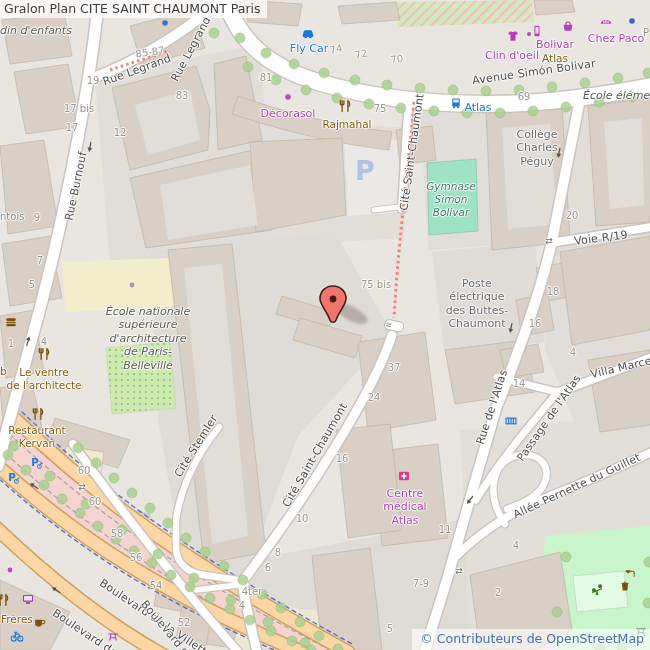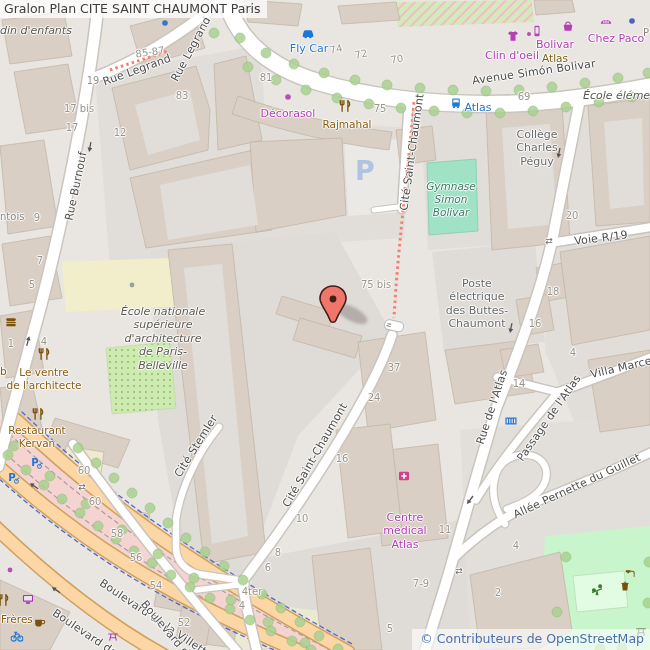--- a/index.html
+++ b/index.html
@@ -321,21 +321,21 @@
         <div>Gymnase</div>
         <div>Simon</div>
         <div>Bolivar</div>
       </div>
       <div class="lbl place inst" style="left: 477px; top: 304px;">
         <div>Poste</div>
         <div>électrique</div>
         <div>des Buttes-</div>
         <div>Chaumont</div>
       </div>
-      <div class="lbl place edu" style="left: 163px; top: 339px;">
+      <div class="lbl place edu" style="left: 148px; top: 339px;">
         <div>École nationale</div>
         <div>supérieure</div>
         <div>d'architecture</div>
         <div>de Paris-</div>
         <div>Belleville</div>
       </div>
       <div class="lbl place edu la" style="left: 583px; top: 96px;">
         <div>École élémentaire</div>
       </div>
       <div class="lbl place edu la" style="left: 0px; top: 31px;">
@@ -375,21 +375,21 @@
       </div>
       <div class="lbl place shop" style="left: 555px; top: 45px;">
         <div>Bolivar</div>
       </div>
       <div class="lbl place tourism" style="left: 555px; top: 58px;">
         <div>Atlas</div>
       </div>
       <div class="lbl place shop" style="left: 616px; top: 39px; text-align: right;">
         <div>Chez Paco</div>
       </div>
-      <div class="lbl place shop" style="left: 405px; top: 507px; margin-top: 24px;">
+      <div class="lbl place shop" style="left: 405px; top: 507px;">
         <div>Centre</div>
         <div>médical</div>
         <div>Atlas</div>
       </div>
       <div class="lbl place gray" style="left: 646px; top: 33px;">
         <div>P</div>
       </div>
       <div class="lbl place bigP" style="left: 365px; top: 171px;">
         <div>P</div>
       </div>

